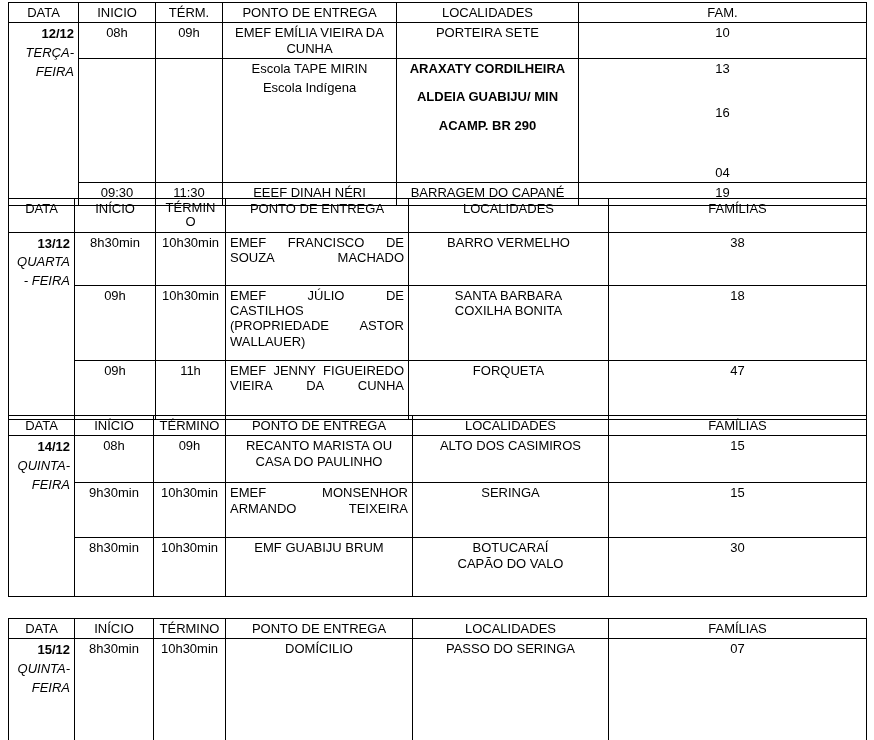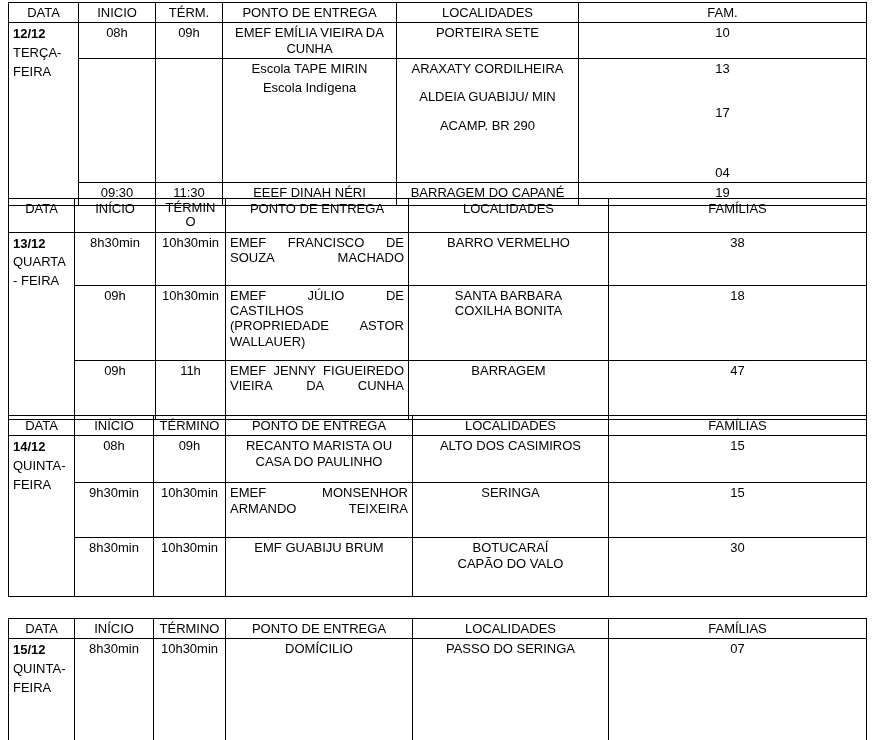--- a/index.html
+++ b/index.html
@@ -48,28 +48,28 @@
   }
 
   
   .c        { text-align: center; }
   .l        { text-align: center; }
   .j        { text-align: justify; text-align-last: justify; }
   .vmid     { vertical-align: middle; }
   .vbot     { vertical-align: bottom; }
   .vtop     { vertical-align: top; }
   .datecell {
-    text-align: left;
+    text-align: right;
     vertical-align: middle;
     line-height: 1.45;
   }
   .datecell .d { font-weight: bold; display: block; }
-  .datecell .w { display: block; }
-
-  .loc-stack > div { margin-bottom: 13px; }
+  .datecell .w { display: block; font-style: italic; }
+
+  .loc-stack > div { margin-bottom: 13px; font-weight: bold; }
   .loc-stack > div:last-child { margin-bottom: 0; }
 
   
   #t1 { left: 8px; top: 2px; width: 858px; }
   #t1 col.c-data { width: 70px; }
   #t1 col.c-ini  { width: 77px; }
   #t1 col.c-fim  { width: 67px; }
   #t1 col.c-pto  { width: 174px; }
   #t1 col.c-loc  { width: 182px; }
   #t1 col.c-fam  { width: 288px; }
@@ -163,21 +163,21 @@
         </td>
         <td class="l vmid">
           <div class="loc-stack">
             <div>ARAXATY CORDILHEIRA</div>
             <div>ALDEIA GUABIJU/ MIN</div>
             <div>ACAMP. BR 290</div>
           </div>
         </td>
         <td class="c vtop">
           <div style="margin-top:0">13</div>
-          <div style="margin-top:29px">17</div>
+          <div style="margin-top:29px">16</div>
           <div style="margin-top:44px">04</div>
         </td>
       </tr>
 
       <tr class="row3">
         <td class="c vmid">09:30</td>
         <td class="l vmid">11:30</td>
         <td class="l vmid">EEEF DINAH NÉRI</td>
         <td class="l vmid">BARRAGEM DO CAPANÉ</td>
         <td class="c vmid">19</td>
@@ -228,21 +228,21 @@
           <div>SANTA BARBARA</div>
           <div>COXILHA BONITA</div>
         </td>
         <td class="c vmid">18</td>
       </tr>
 
       <tr class="row3">
         <td class="l vbot">09h</td>
         <td class="l vbot">11h</td>
         <td class="j vtop">EMEF JENNY FIGUEIREDO VIEIRA DA CUNHA</td>
-        <td class="l vtop">BARRAGEM</td>
+        <td class="l vtop">FORQUETA</td>
         <td class="c vmid">47</td>
       </tr>
     </tbody>
   </table>
 
   <table class="sched" id="t3">
     <colgroup>
       <col class="c-data">
         <col class="c-ini">
         <col class="c-fim">

